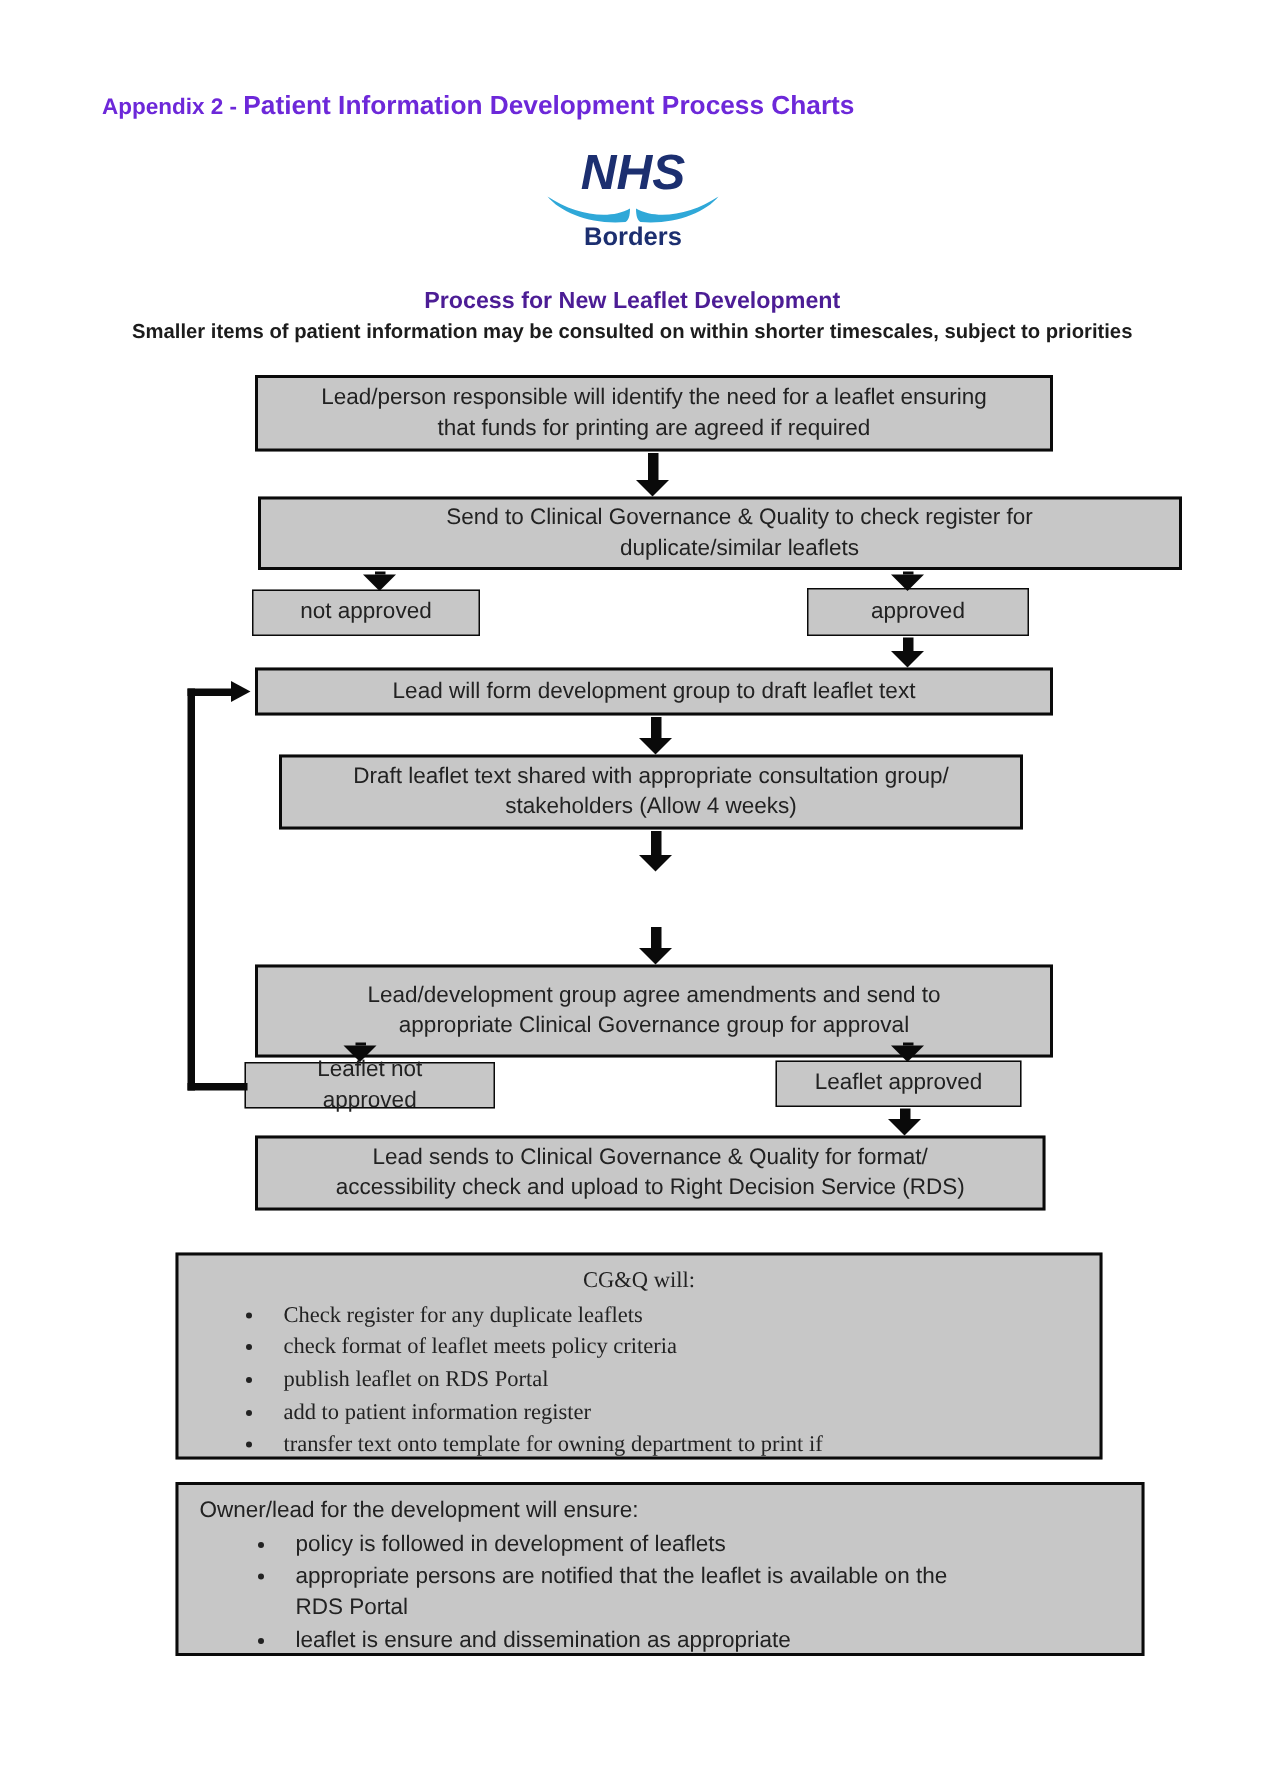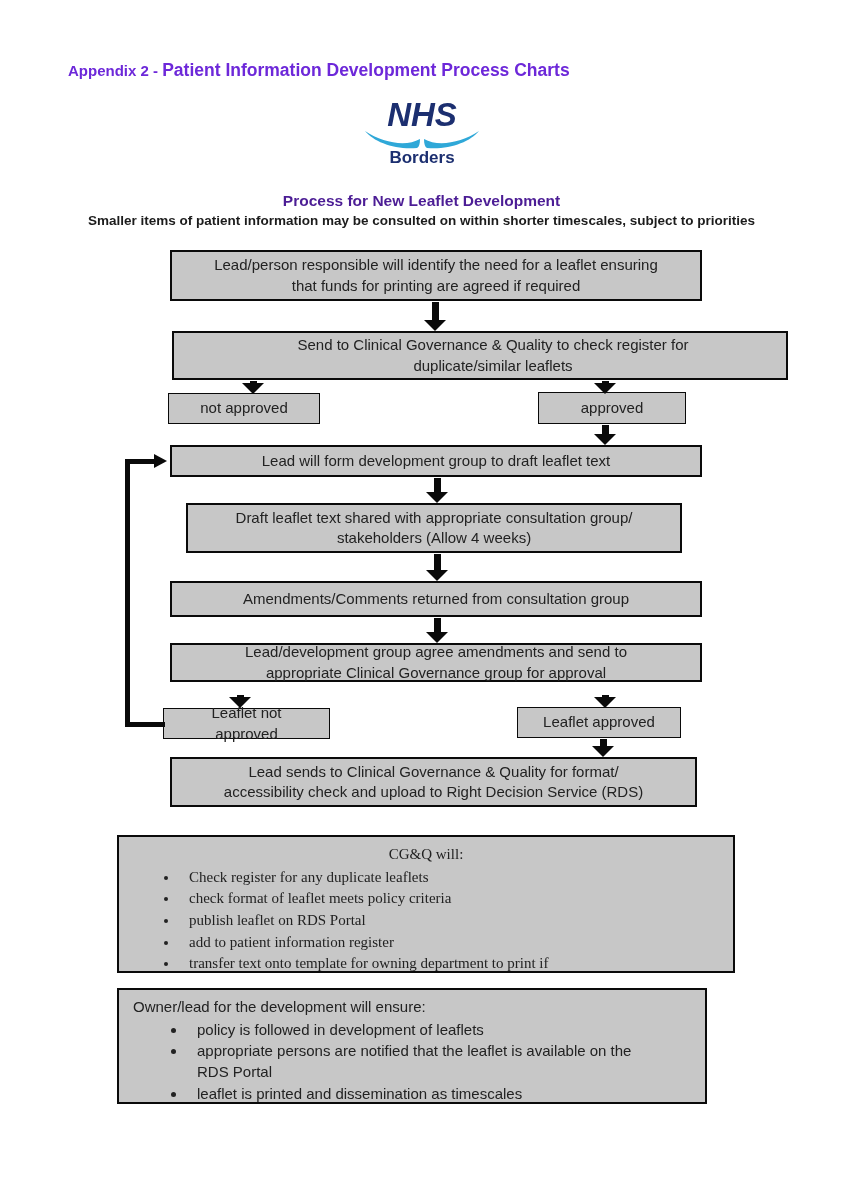--- a/index.html
+++ b/index.html
@@ -84,23 +84,22 @@
 
   <div class="flow-box small" style="left:168px; top:393px; width:152px; height:31px;">not approved</div>
 
   <div class="flow-box small" style="left:518px; top:392px; width:148px; height:32px;margin-left:20px;">approved</div>
 
   <div class="flow-box" style="left:170px; top:445px; width:532px; height:32px;">Lead will form development group to draft leaflet text</div>
 
   <div class="flow-box" style="left:186px; top:503px; width:496px; height:50px;">Draft leaflet text shared with appropriate consultation group/
 stakeholders (Allow 4 weeks)</div>
 
-  <div class="flow-box" style="left:170px; top:581px; width:532px; height:36px;">Amendments/Comments returned from consultation group</div>
 
-  <div class="flow-box" style="left:170px; top:643px; width:532px; height:39px;">Lead/development group agree amendments and send to
+  <div class="flow-box" style="left:170px; top:643px; width:532px; height:62px;">Lead/development group agree amendments and send to
 appropriate Clinical Governance group for approval</div>
 
   <div class="flow-box small" style="left:163px; top:708px; width:167px; height:31px;">Leaflet not approved</div>
 
   <div class="flow-box small" style="left:517px; top:707px; width:164px; height:31px;">Leaflet approved</div>
 
   <div class="flow-box" style="left:170px; top:757px; width:527px; height:50px;">Lead sends to Clinical Governance &amp; Quality for format/
 accessibility check and upload to Right Decision Service (RDS)</div>
 
   <div class="arrow-down" style="left:424px; top:302px; height:29px;">
@@ -153,23 +152,23 @@
     <div class="heading-center">CG&amp;Q will:</div>
     <ul>
       <li>Check register for any duplicate leaflets</li>
       <li>check format of leaflet meets policy criteria</li>
       <li>publish leaflet on RDS Portal</li>
       <li>add to patient information register</li>
       <li>transfer text onto template for owning department to print if</li>
     </ul>
   </div>
 
-  <div class="info-box owner" style="left:117px; top:988px; width:590px; height:116px;">
+  <div class="info-box owner" style="left:117px; top:988px; width:646px; height:116px;">
     <div class="heading-left">Owner/lead for the development will ensure:</div>
     <ul>
       <li>policy is followed in development of leaflets</li>
       <li>appropriate persons are notified that the leaflet is available on the
 RDS Portal</li>
-      <li>leaflet is printed and dissemination as timescales</li>
+      <li>leaflet is ensure and dissemination as appropriate</li>
     </ul>
   </div>
 
 </div>
 
 </body></html>

